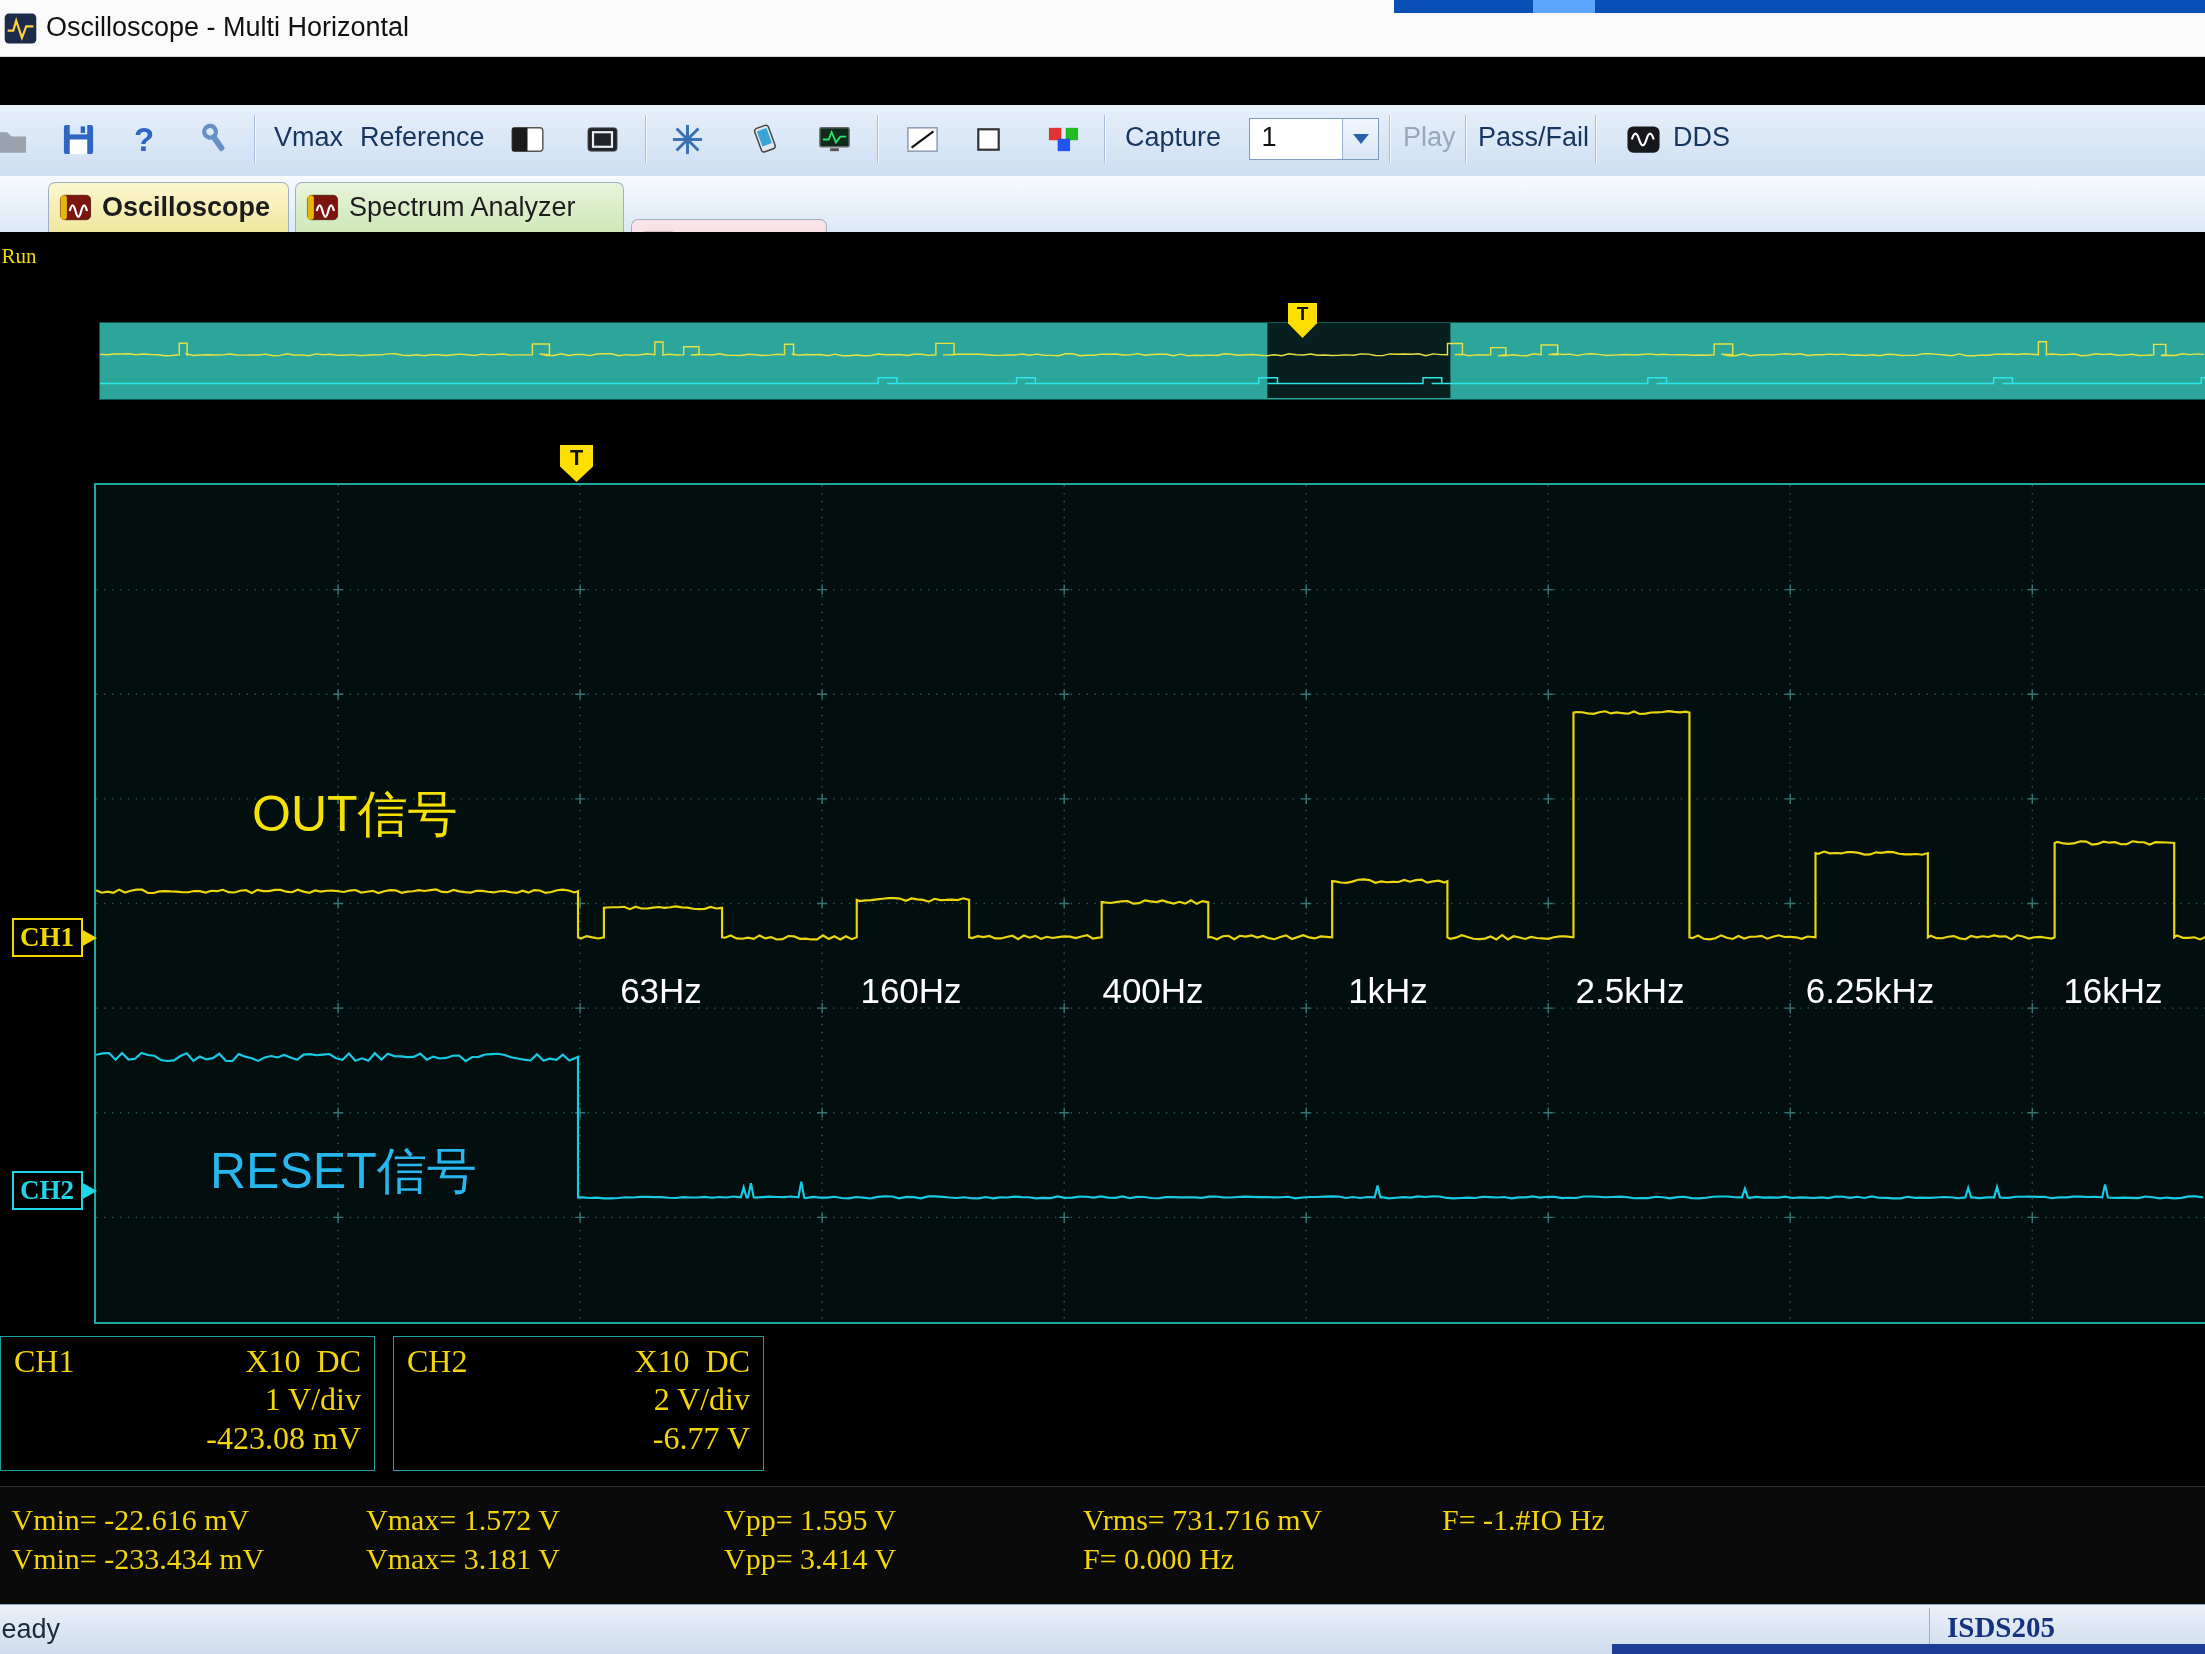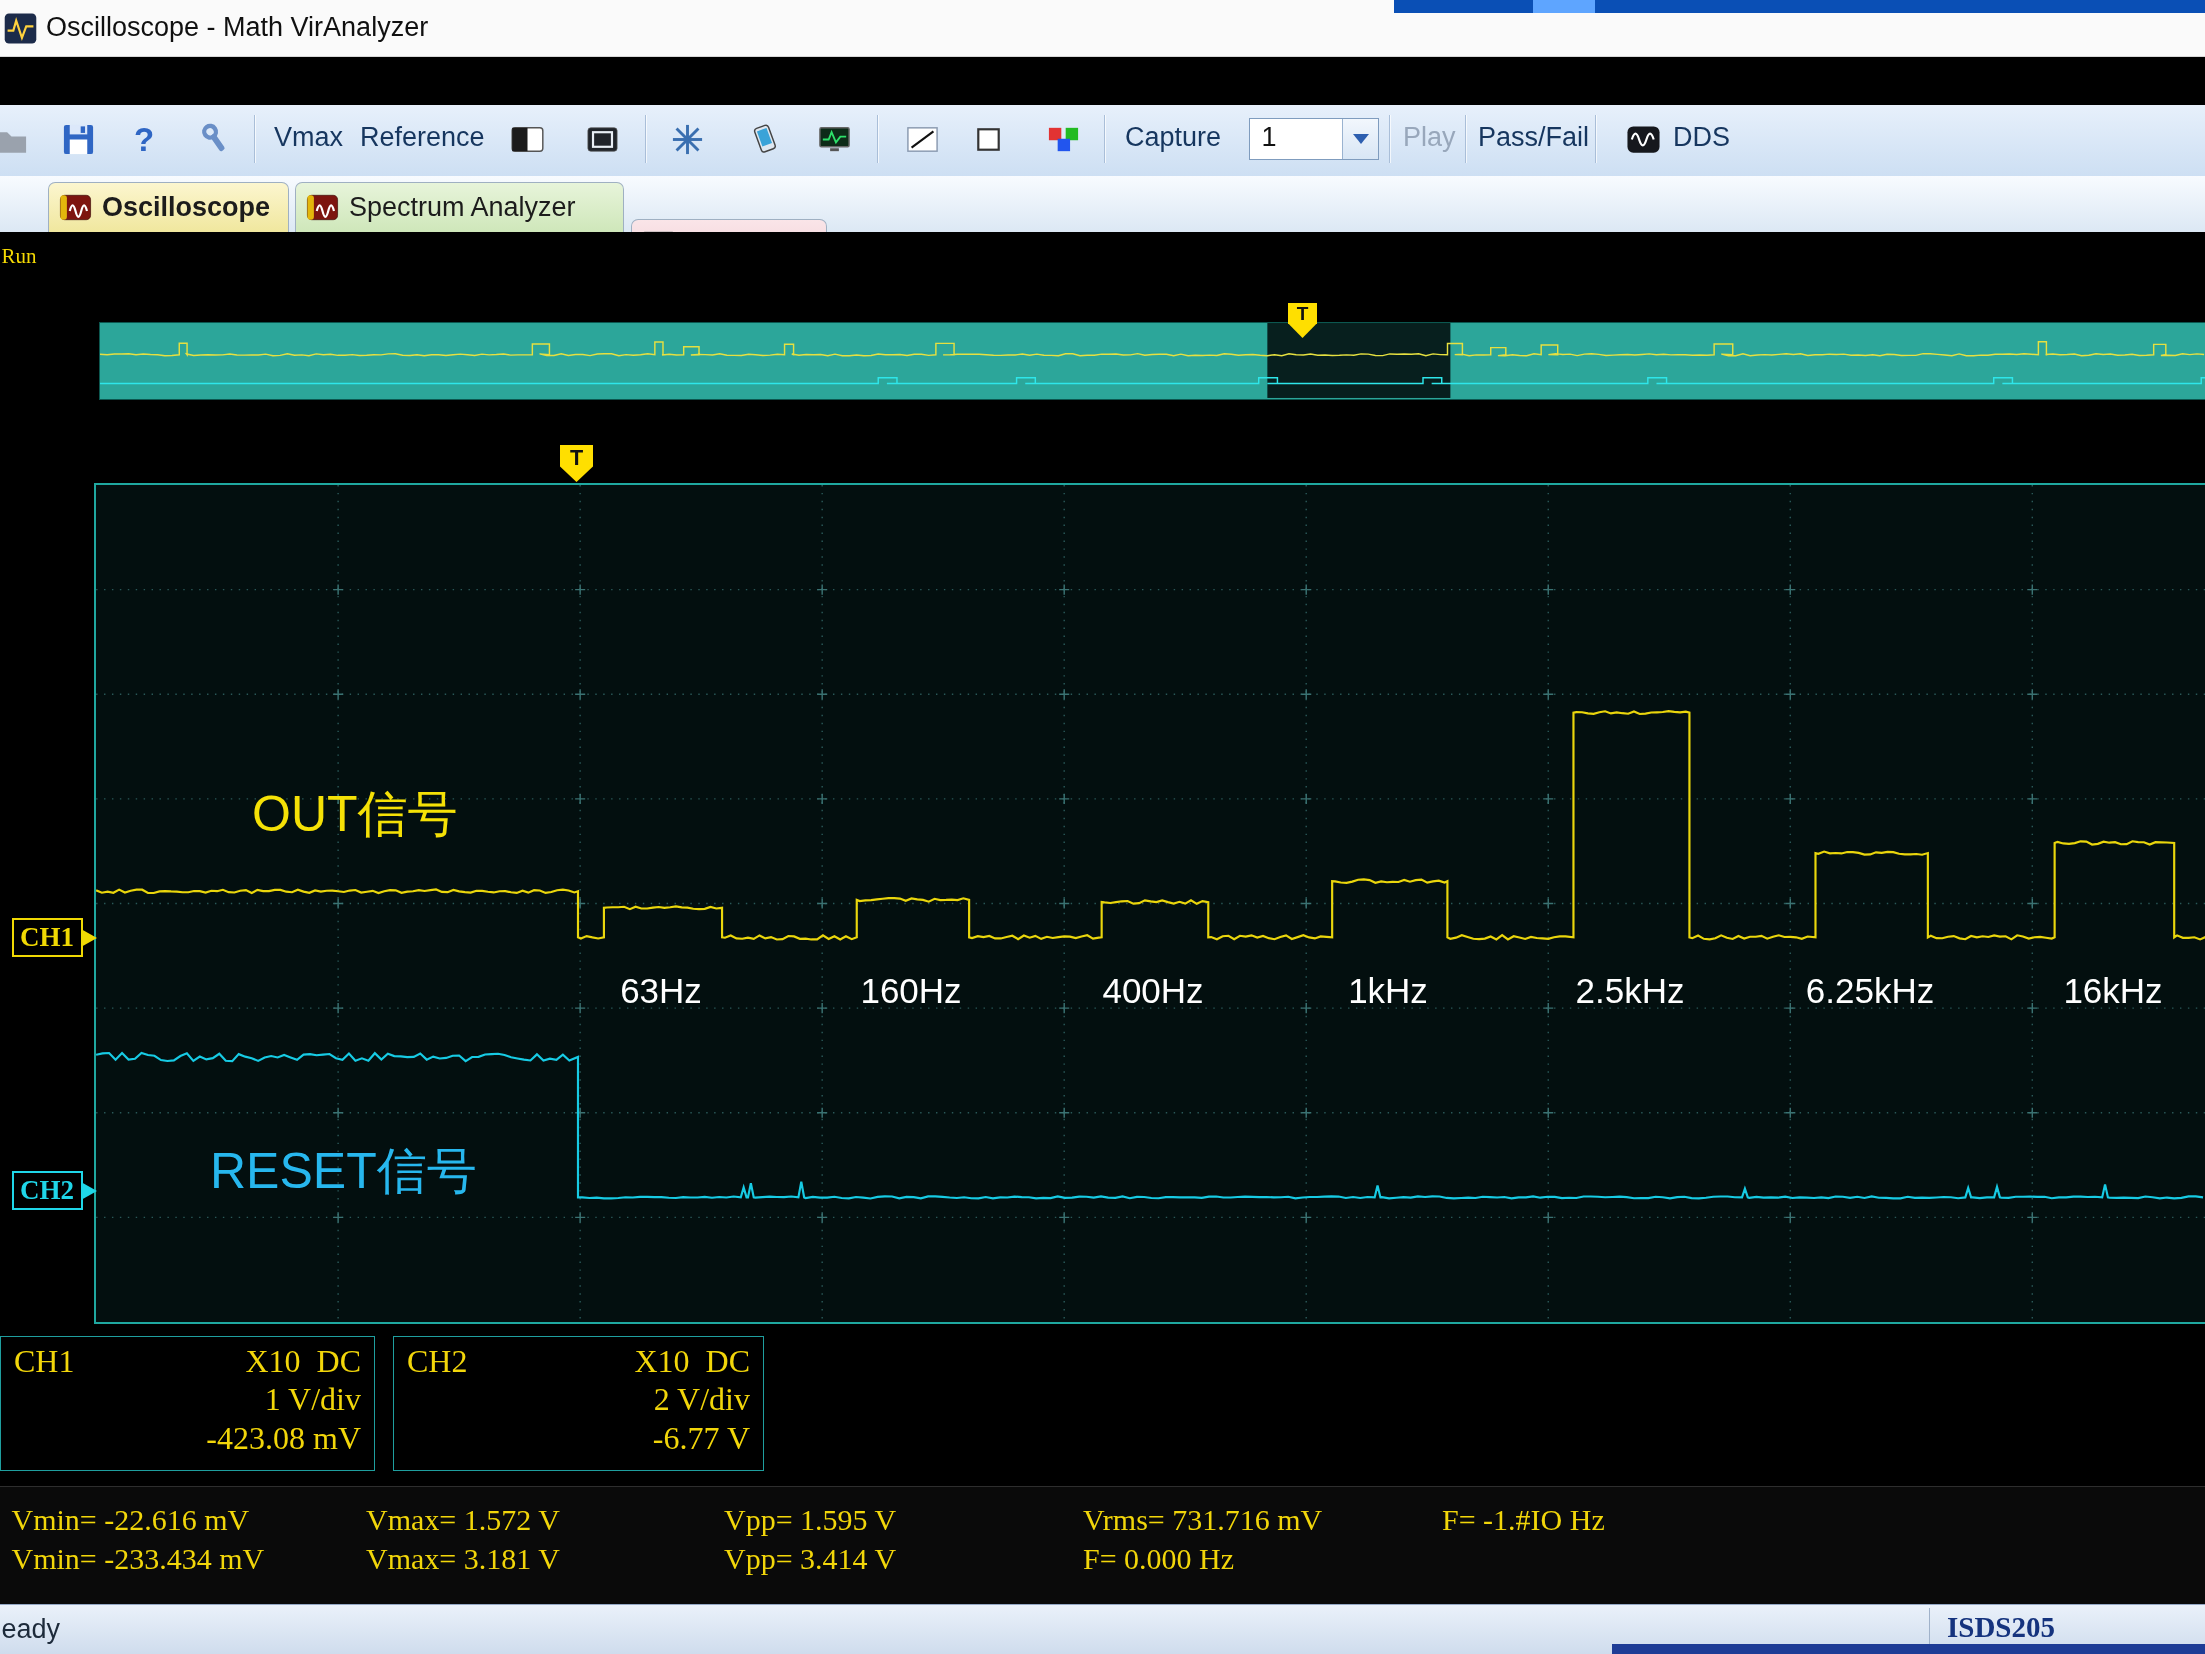--- a/index.html
+++ b/index.html
@@ -74,21 +74,21 @@
 </head>
 <body>
 
 <div class="screen">
 
   <div class="titlebar">
     <svg class="app-icon" width="33" height="33" viewBox="0 0 46 46">
       <rect x="1" y="2" width="44" height="42" rx="6" fill="#1c2b4a"></rect>
       <polyline points="5,26 13,26 17,12 25,36 31,20 41,20" fill="none" stroke="#ffd23e" stroke-width="3"></polyline>
     </svg>
-    <span class="title-text">Oscilloscope - Math VirAnalyzer</span>
+    <span class="title-text">Oscilloscope - Multi Horizontal</span>
     <div class="tr-strip">
       <div class="tr-strip-hi"></div>
     </div>
   </div>
 
 
   <div class="toolbar">
     <div class="tbtn" style="left:-11.5px">
       <svg width="35" height="35" viewBox="0 0 48 48">
         <path d="M2 14 h16 l6 6 h20 v22 h-42z" fill="#9aa2ad"></path>

